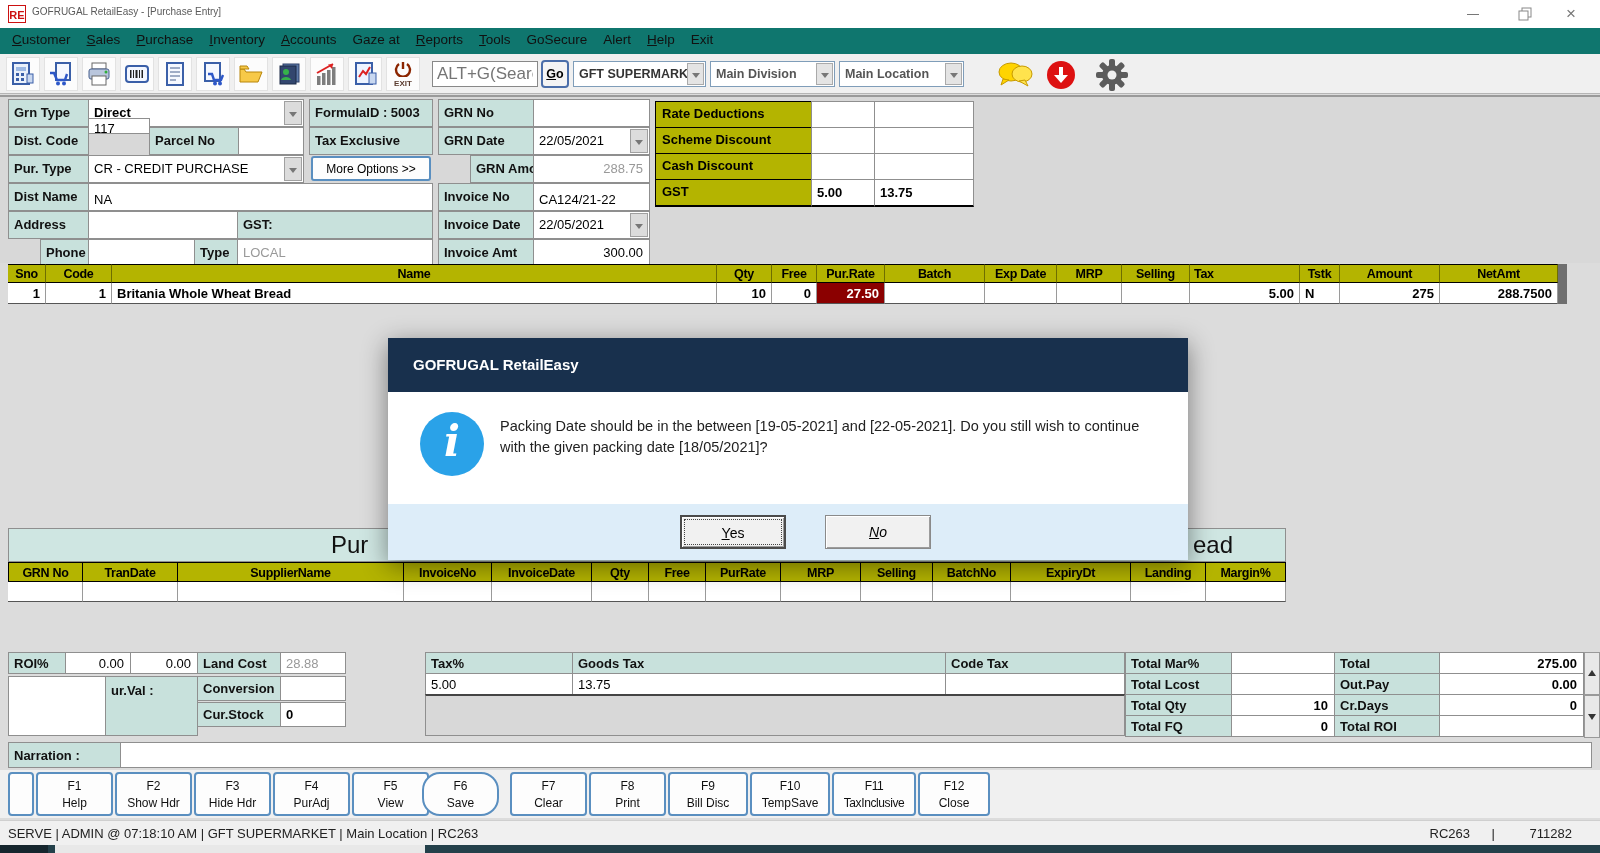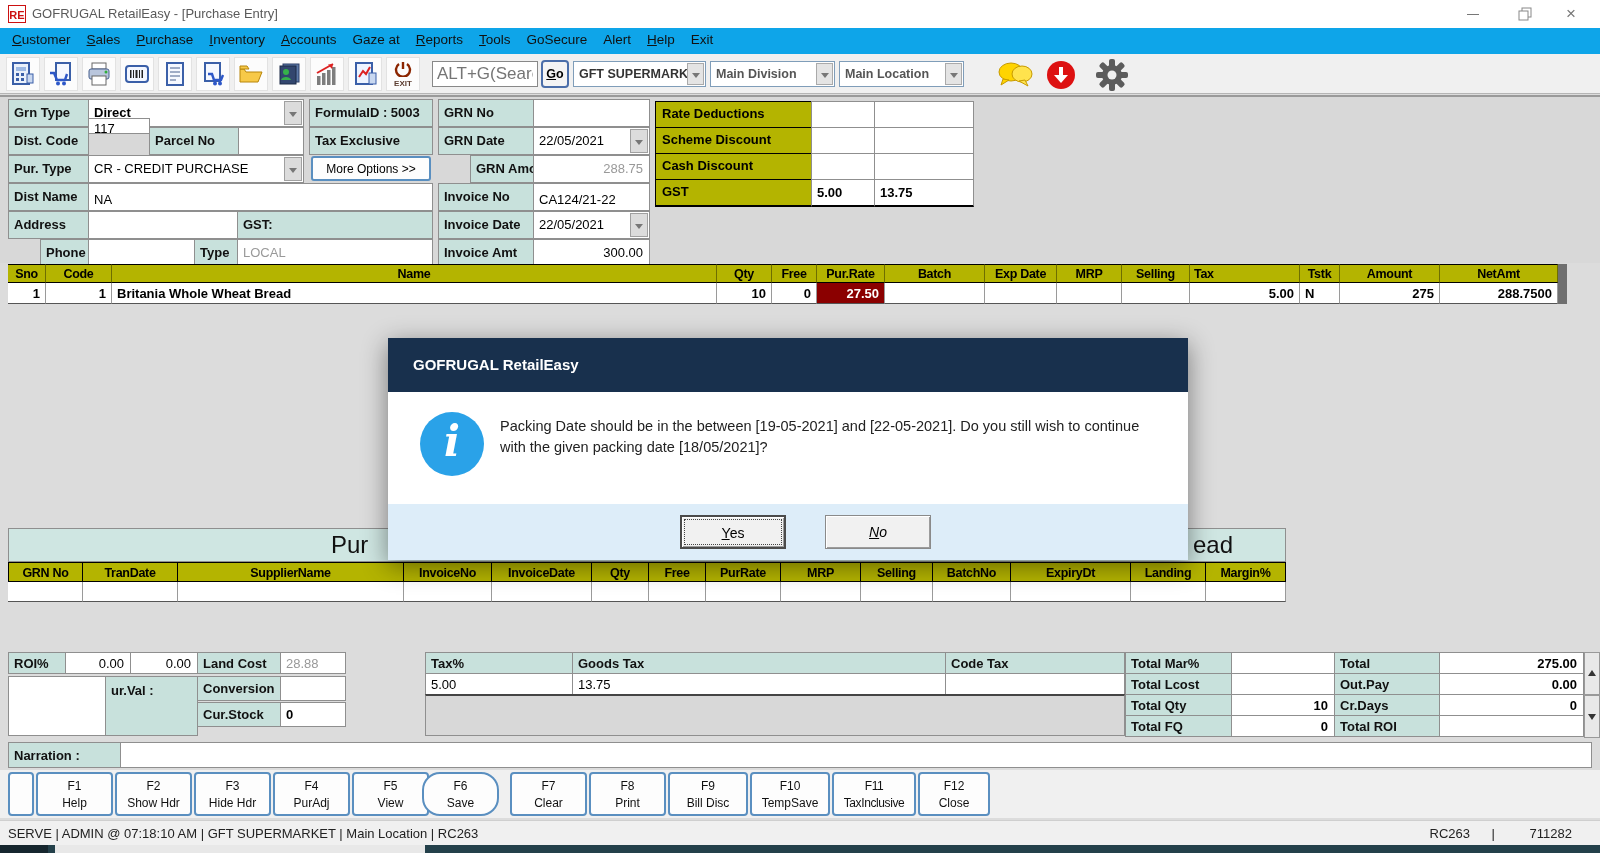--- a/index.html
+++ b/index.html
@@ -2,28 +2,28 @@
 <html><head>
 <meta charset="utf-8">
 <style>
   * { margin:0; padding:0; box-sizing:border-box; }
   body { font-family:"Liberation Sans", sans-serif; background:#fff; }
   .screen { position:relative; width:1600px; height:853px; background:#dcdcdc; overflow:hidden; }
 
   
   .titlebar { position:absolute; left:0; top:0; width:1600px; height:28px; background:#ffffff; }
   .app-logo { position:absolute; left:8px; top:5px; width:18px; height:18px; color:#cc1111; font-size:11px; font-weight:bold; line-height:18px; }
-  .title-text { position:absolute; left:32px; top:6px; font-size:13px; color:#5a5a5a; }
+  .title-text { position:absolute; left:32px; top:6px; font-size:10px; color:#5a5a5a; }
   .winbtn { position:absolute; top:0; width:46px; height:28px; text-align:center; color:#777; }
   .btn-min { right:104px; } .btn-res { right:52px; } .btn-close { right:6px; }
   .minbar { display:inline-block; width:12px; height:1px; background:#777; margin-top:14px; }
   .closex { font-size:17px; line-height:28px; color:#777; }
 
   
-  .menubar { position:absolute; left:0; top:28px; width:1600px; height:26px; background:#0ea5e9; display:flex; padding-left:4px; }
+  .menubar { position:absolute; left:0; top:28px; width:1600px; height:26px; background:#0f766e; display:flex; padding-left:4px; }
   .mi { display:inline-block; padding:4px 8px 0 8px; font-size:13.5px; color:#111; }
   .ul-first::first-letter { text-decoration:underline; }
 
   
   .toolbar { position:absolute; left:0; top:54px; width:1600px; height:40px; background:#f0f0f0; border-bottom:1px solid #b5b5b5; }
   .tico { position:absolute; top:3px; width:34px; height:34px; background:#fcfcfc; border:1px solid #e2e2e2; display:flex; align-items:center; justify-content:center; }
   .searchbox { position:absolute; left:432px; top:7px; width:106px; height:26px; border:1px solid #888; font-size:17px; padding:12px 4px; color:#333; background:#fff; }
   .gobtn { position:absolute; left:541px; top:6px; width:28px; height:28px; border:2px solid #4b6ea9; border-radius:4px; background:#f4f4f4; font-size:12.5px; font-weight:bold; display:inline-block; text-align:center; line-height:24px; }
   .combo { position:absolute; top:7px; height:26px; background:#fff; border:1px solid #7f9db9; font-size:12.5px; font-weight:bold; color:#333; }
   .combo .ctext { position:absolute; left:5px; top:5px; white-space:nowrap; overflow:hidden; }

